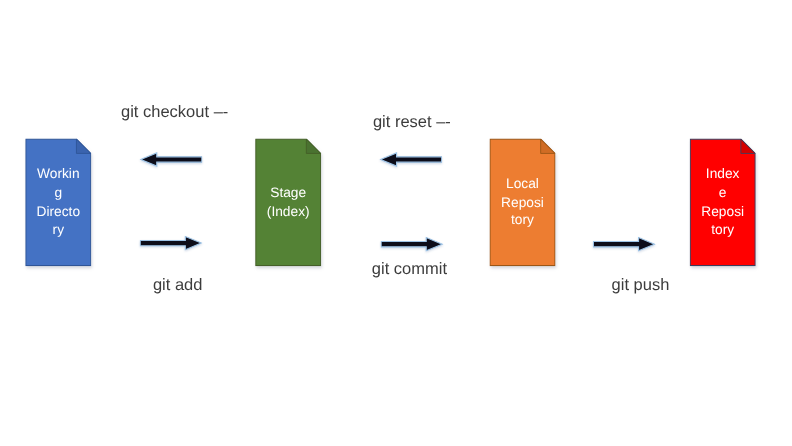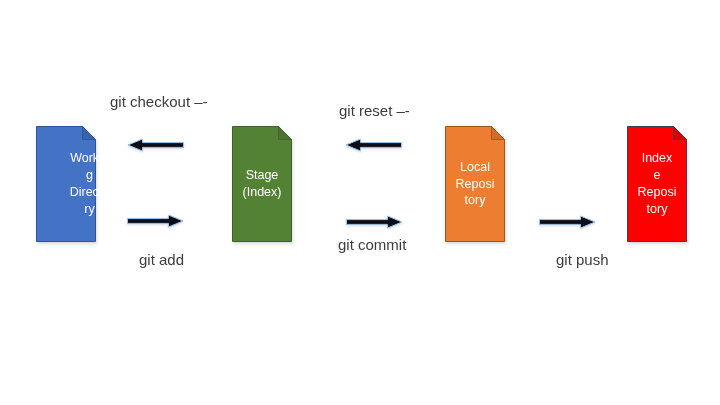--- a/index.html
+++ b/index.html
@@ -13,21 +13,21 @@
   }
   .node { position: absolute; width: 60px; height: 116px; top: 126px; }
   .node svg { position: absolute; left: 0; top: 0; filter: drop-shadow(1px 2px 1.5px rgba(110,120,140,0.28)); }
   .node-label {
     position: absolute; left: 0; top: 0; width: 100%; height: 100%;
     display: flex; align-items: center; justify-content: center;
     text-align: center; color: #ffffff;
     font-size: 12.5px; line-height: 16.8px;
     white-space: pre-line;
   }
-  .n1 { left: 36px; padding-left: 47px; }
+  .n1 { left: 23px; }
   .n2 { left: 232px; }
   .n3 { left: 445px; }
   .n4 { left: 627px; }
 
   .arrow { position: absolute; filter: drop-shadow(0.5px 1.5px 1px rgba(150,170,200,0.45)); }
   .a-checkout { left: 127px; top: 138px; }
   .a-add      { left: 127px; top: 214px; }
   .a-reset    { left: 345px; top: 138px; }
   .a-commit   { left: 346px; top: 215px; }
   .a-push     { left: 539px; top: 215px; }

